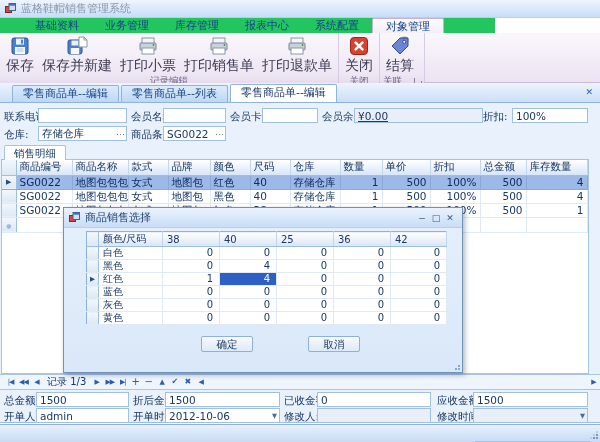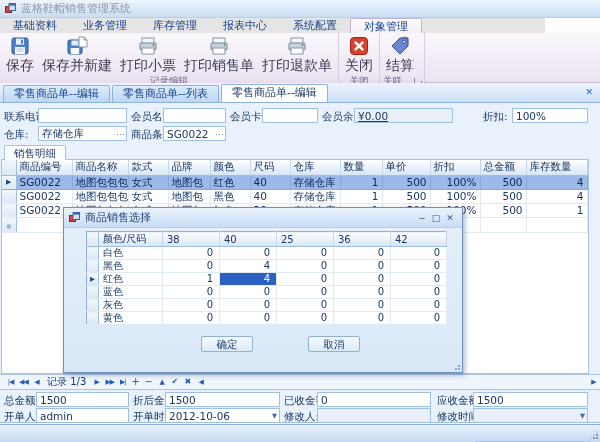--- a/index.html
+++ b/index.html
@@ -6,41 +6,41 @@
   html,body { width:600px; height:442px; }
   body { font-family:"DejaVu Sans",sans-serif; font-size:11px; color:#1a3864; background:#fff; overflow:hidden; position:relative; }
 
   
   .titlebar { position:absolute; left:0; top:0; width:600px; height:18px;
     background:linear-gradient(#eef5fe,#c9ddf6); border-bottom:1px solid #b7cfec;
     display:flex; align-items:center; padding-left:5px; }
   .titlebar .ttl { color:#8b96a6; margin-left:5px; font-size:11px; }
 
   
-  .ribbontabs { position:absolute; left:0; top:18px; width:545px; height:15px;
-    background:#e5e5e5; display:flex; align-items:flex-end; }
+  .ribbontabs { position:absolute; left:0; top:18px; width:495px; height:15px;
+    background:#22c55e; display:flex; align-items:flex-end; padding-left:22px; }
   .rtab { height:15px; line-height:15px; padding:0 13px; color:#15428b; font-size:11px; cursor:default; }
   .rtab.active { background:linear-gradient(#fdfbfe,#f3eef7); border:1px solid #c3b3d4; border-bottom:none;
     border-radius:2px 2px 0 0; color:#15428b; }
 
   
   .ribbon { position:absolute; left:0; top:33px; width:600px; height:50px;
     background:linear-gradient(#faf7fc,#ece3f2); border-bottom:1px solid #c9bcd8; display:flex; }
   .rgroup { display:flex; flex-direction:column; border-right:1px solid #d6cbe2; }
   .rgroup-btns { flex:1; display:flex; align-items:flex-start; padding:1px 2px 0 2px; }
   .rgroup-label { height:12px; line-height:12px; font-size:9.5px; color:#6e6185; text-align:center;
     background:linear-gradient(#ede5f3,#e2d7eb); display:flex; align-items:center; justify-content:center; gap:3px; padding:0 3px;}
   .rbtn { display:flex; flex-direction:column; align-items:center; padding:1px 4px 0 4px; min-width:34px; border-radius:2px; }
   .rbtn .lbl { font-size:14px; color:#3d3a52; white-space:nowrap; margin-top:0px; }
   .launcher { width:7px; height:7px; border:1px solid #8a7da0; border-top:none; border-right:none; position:relative; display:inline-block;}
   .launcher::after { content:""; position:absolute; right:-1px; bottom:-1px; width:3px; height:3px; border-right:1px solid #8a7da0; border-bottom:1px solid #8a7da0; }
 
   
   .doctabs { position:absolute; left:0; top:83px; width:600px; height:20px;
-    background:linear-gradient(#ecf4fe,#cbdff7); border-bottom:1px solid #8eb3de; display:flex; align-items:flex-end; padding-left:3px; }
+    background:linear-gradient(#ecf4fe,#cbdff7); border-bottom:1px solid #8eb3de; display:flex; align-items:flex-end; padding-left:12px; }
   .dtab { height:17px; line-height:16px; padding:0 10px; margin-right:2px; font-size:11px; color:#15428b;
     background:linear-gradient(#dcebfb,#bdd7f3); border:1px solid #8eb3de; border-bottom:none; border-radius:2px 2px 0 0; }
   .dtab.active { background:#fff; color:#1a3864; height:18px; }
   .tabclose { position:absolute; right:7px; top:4px; color:#2a5db0; font-size:9px; font-weight:bold; cursor:default; }
 
   
   .tabpage { position:absolute; left:0; top:103px; width:600px; height:320px; background:#e9f2fc; border-bottom:1px solid #9fbcdf; }
   .flabel { position:absolute; height:14px; line-height:14px; font-size:10.5px; color:#1a3864; white-space:nowrap; }
   .fin { position:absolute; height:15px; border:1px solid #a0c0e2; background:#fff; font-family:"DejaVu Sans",sans-serif;
     font-size:10.5px; color:#1a3864; padding:0 3px; }
@@ -244,21 +244,21 @@
 
 <div class="tabpage">
 
   <span class="flabel" style="left:4px; top:6px;">联系电话:</span>
   <input class="fin" style="left: 38px; top: 5px; width: 89px;" readonly="" value="">
   <span class="flabel" style="left:131px; top:6px;">会员名称:</span>
   <input class="fin" style="left: 163px; top: 5px; width: 63px;" readonly="" value="">
   <span class="flabel" style="left:230px; top:6px;">会员卡号:</span>
   <input class="fin" style="left: 262px; top: 5px; width: 56px;" readonly="" value="">
   <span class="flabel" style="left:322px; top:6px;">会员余额:</span>
-  <input class="fin ro" style="left: 354px; top: 5px; width: 99px; text-decoration: underline;" readonly="" value="¥0.00">
+  <input class="fin ro" style="left: 354px; top: 5px; width: 129px; text-decoration: underline;" readonly="" value="¥0.00">
   <span class="flabel" style="left:483px; top:6px;">折扣:</span>
   <input class="fin" style="left: 512px; top: 5px; width: 76px;" readonly="" value="100%">
 
   <span class="flabel" style="left:4px; top:24px;">仓库:</span>
   <span class="fieldwrap" style="left:38px; top:23px; width:89px;">
     <input class="fin" readonly="" value="存储仓库" style="">
     <span class="ellip">…</span>
   </span>
   <span class="flabel" style="left:131px; top:24px;">商品条码:</span>
   <span class="fieldwrap" style="left:163px; top:23px; width:63px;">

